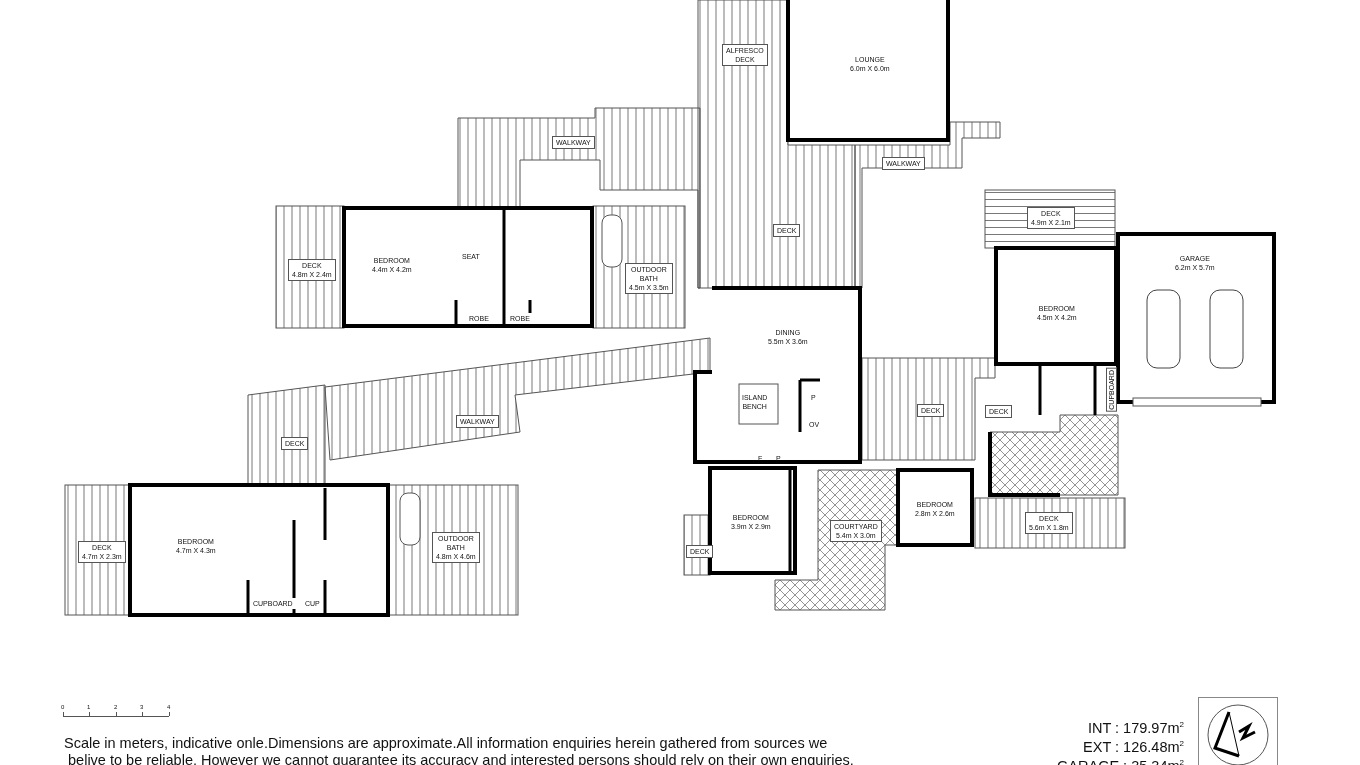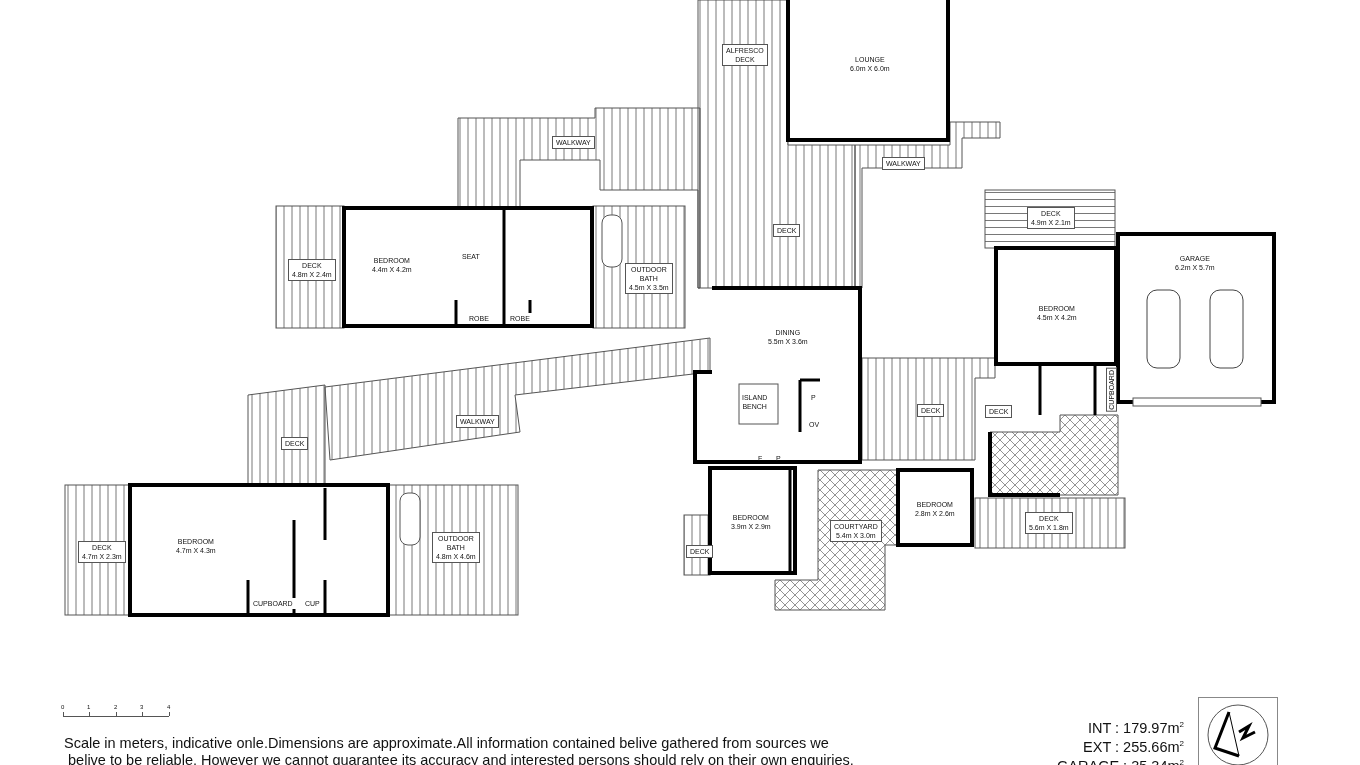--- a/index.html
+++ b/index.html
@@ -176,23 +176,23 @@
   <span class="tick" style="left:80px;">3</span>
   <span class="tick" style="left:107px;">4</span>
   <div class="bar"></div>
   <div class="tm" style="left:3px;"></div>
     <div class="tm" style="left:29px;"></div>
     <div class="tm" style="left:56px;"></div>
     <div class="tm" style="left:82px;"></div>
     <div class="tm" style="left:109px;"></div>
 </div>
 
-<div class="disclaimer"><span>Scale in meters, indicative onle.Dimensions are approximate.All information contained belive gathered from sources we</span><br><span> belive to be reliable. However we cannot guarantee its accuracy and interested persons should rely on their own enquiries.</span></div>
+<div class="disclaimer"><span>Scale in meters, indicative onle.Dimensions are approximate.All information enquiries herein gathered from sources we</span><br><span> belive to be reliable. However we cannot guarantee its accuracy and interested persons should rely on their own enquiries.</span></div>
 
-<div class="areas"><span>INT : 179.97m</span><sup>2</sup><br><span>EXT : 255.66m</span><sup>2</sup><br><span>GARAGE : 35.34m</span><sup>2</sup></div>
+<div class="areas"><span>INT : 179.97m</span><sup>2</sup><br><span>EXT : 126.48m</span><sup>2</sup><br><span>GARAGE : 35.34m</span><sup>2</sup></div>
 
 <div class="compass">
   <svg width="78" height="70" viewBox="0 0 78 70">
     <circle cx="39" cy="37" r="30" fill="none" stroke="#555" stroke-width="1"></circle>
     <polyline points="30,14 16,50 40,58" fill="none" stroke="#000" stroke-width="3"></polyline>
     <line x1="30" y1="14" x2="40" y2="58" stroke="#000" stroke-width="1"></line>
     <polyline points="40,34 50,28 44,40 56,34" fill="none" stroke="#000" stroke-width="3"></polyline>
   </svg>
 </div>
 

